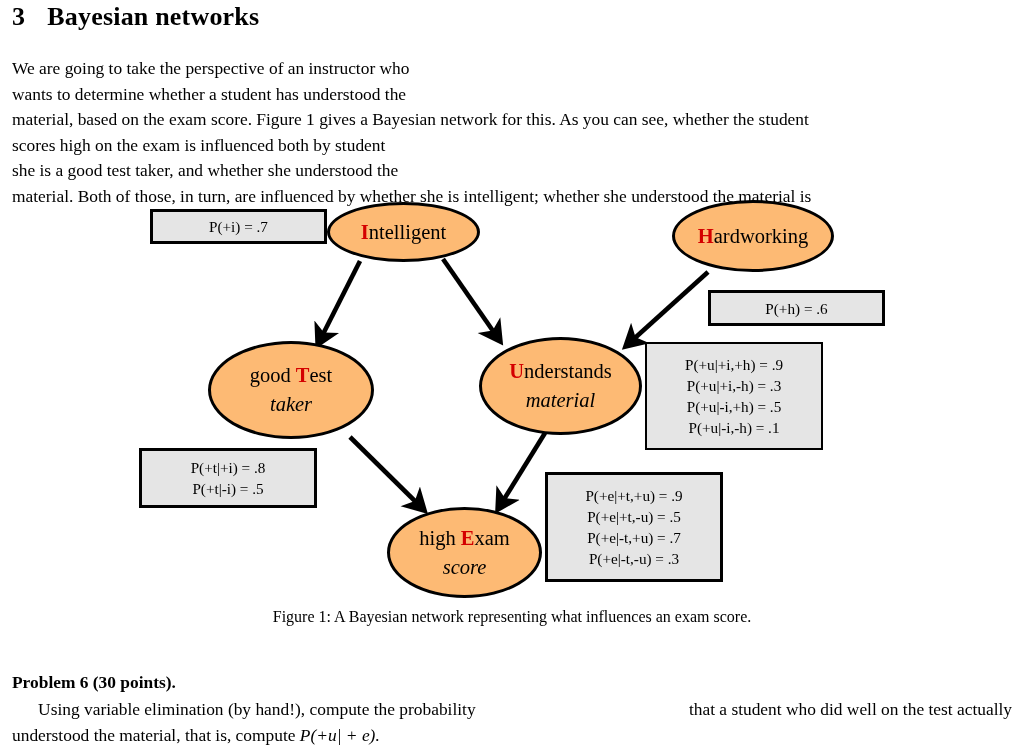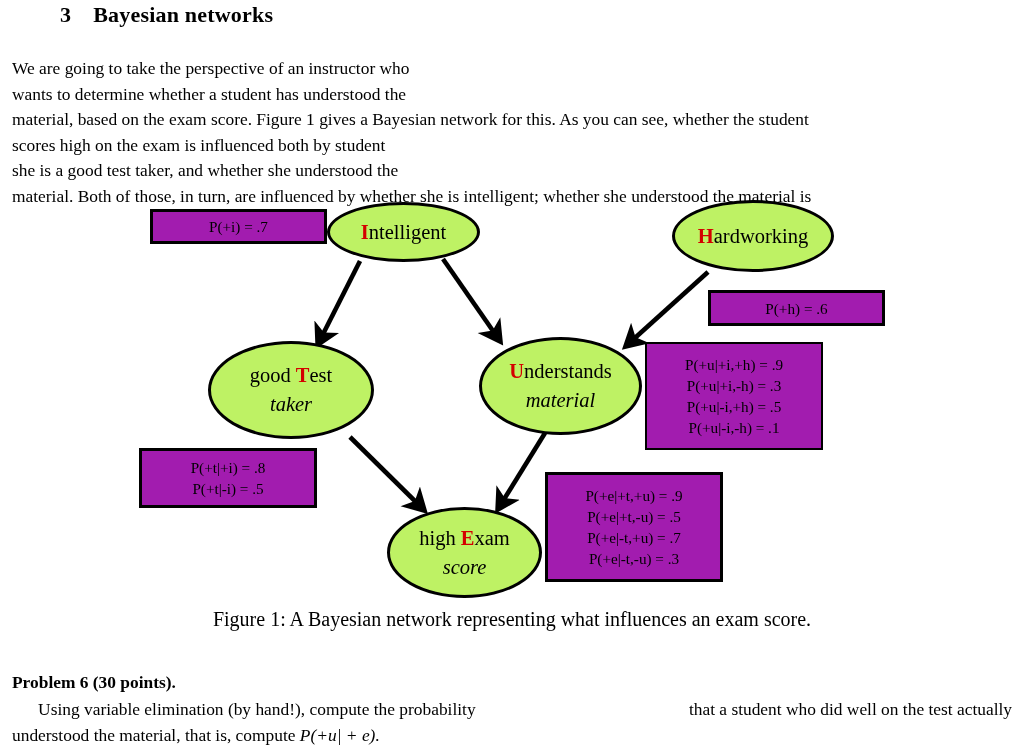--- a/index.html
+++ b/index.html
@@ -9,24 +9,23 @@
     font-family:"Liberation Serif","DejaVu Serif",serif;
     color:#000000;
     position:relative;
     overflow:hidden;
   }
   .page{position:relative;width:1024px;height:756px;}
 
   
   .section-heading{
     position:absolute;left:12px;top:2px;
-    font-size:22px;font-weight:bold;
+    font-size:26px;font-weight:bold;
     letter-spacing:0.2px;
     white-space:nowrap;
-    margin-left:48px;
   }
   .section-heading .num{margin-right:22px;}
 
   
   .body-par{
     position:absolute;left:12px;top:56px;width:1000px;
     font-size:17.4px;line-height:25.5px;
     text-align:justify;
     text-justify:inter-word;
   }
@@ -38,50 +37,50 @@
 
   
   .figure{position:absolute;left:0;top:193px;width:1024px;height:420px;}
 
   svg.edges{position:absolute;left:0;top:0;width:1024px;height:420px;}
 
   .node{
     position:absolute;
     border:3.4px solid #000;
     border-radius:50%;
-    background:#bef264;
+    background:#fdba74;
     display:flex;flex-direction:column;
     align-items:center;justify-content:center;
     font-size:20.5px;
     line-height:27px;
     text-align:center;
     box-sizing:border-box;
   }
   .node .cap{color:#d40000;font-weight:bold;}
   .node .l2{margin-top:2px;font-style:italic;}
 
   .cpt{
     position:absolute;
     border:3.2px solid #000;
-    background:#a21caf;
+    background:#e5e5e5;
     box-sizing:border-box;
     display:flex;flex-direction:column;
     align-items:center;justify-content:center;
     font-size:15.2px;
     line-height:21px;
     text-align:left;
     padding:3px 6px;
   }
   .cpt.thin{border-width:2.4px;}
   .cpt .row{white-space:nowrap;}
 
   
   .caption{
     position:absolute;left:0;top:608px;width:1024px;
-    text-align:center;font-size:20px;
+    text-align:center;font-size:16px;
   }
 
   
   .prob-head{
     position:absolute;left:12px;top:672px;
     font-size:17.4px;font-weight:bold;white-space:nowrap;
   }
   .prob-body{
     position:absolute;left:12px;top:697px;width:1000px;
     font-size:17.4px;line-height:25.5px;text-align:justify;

